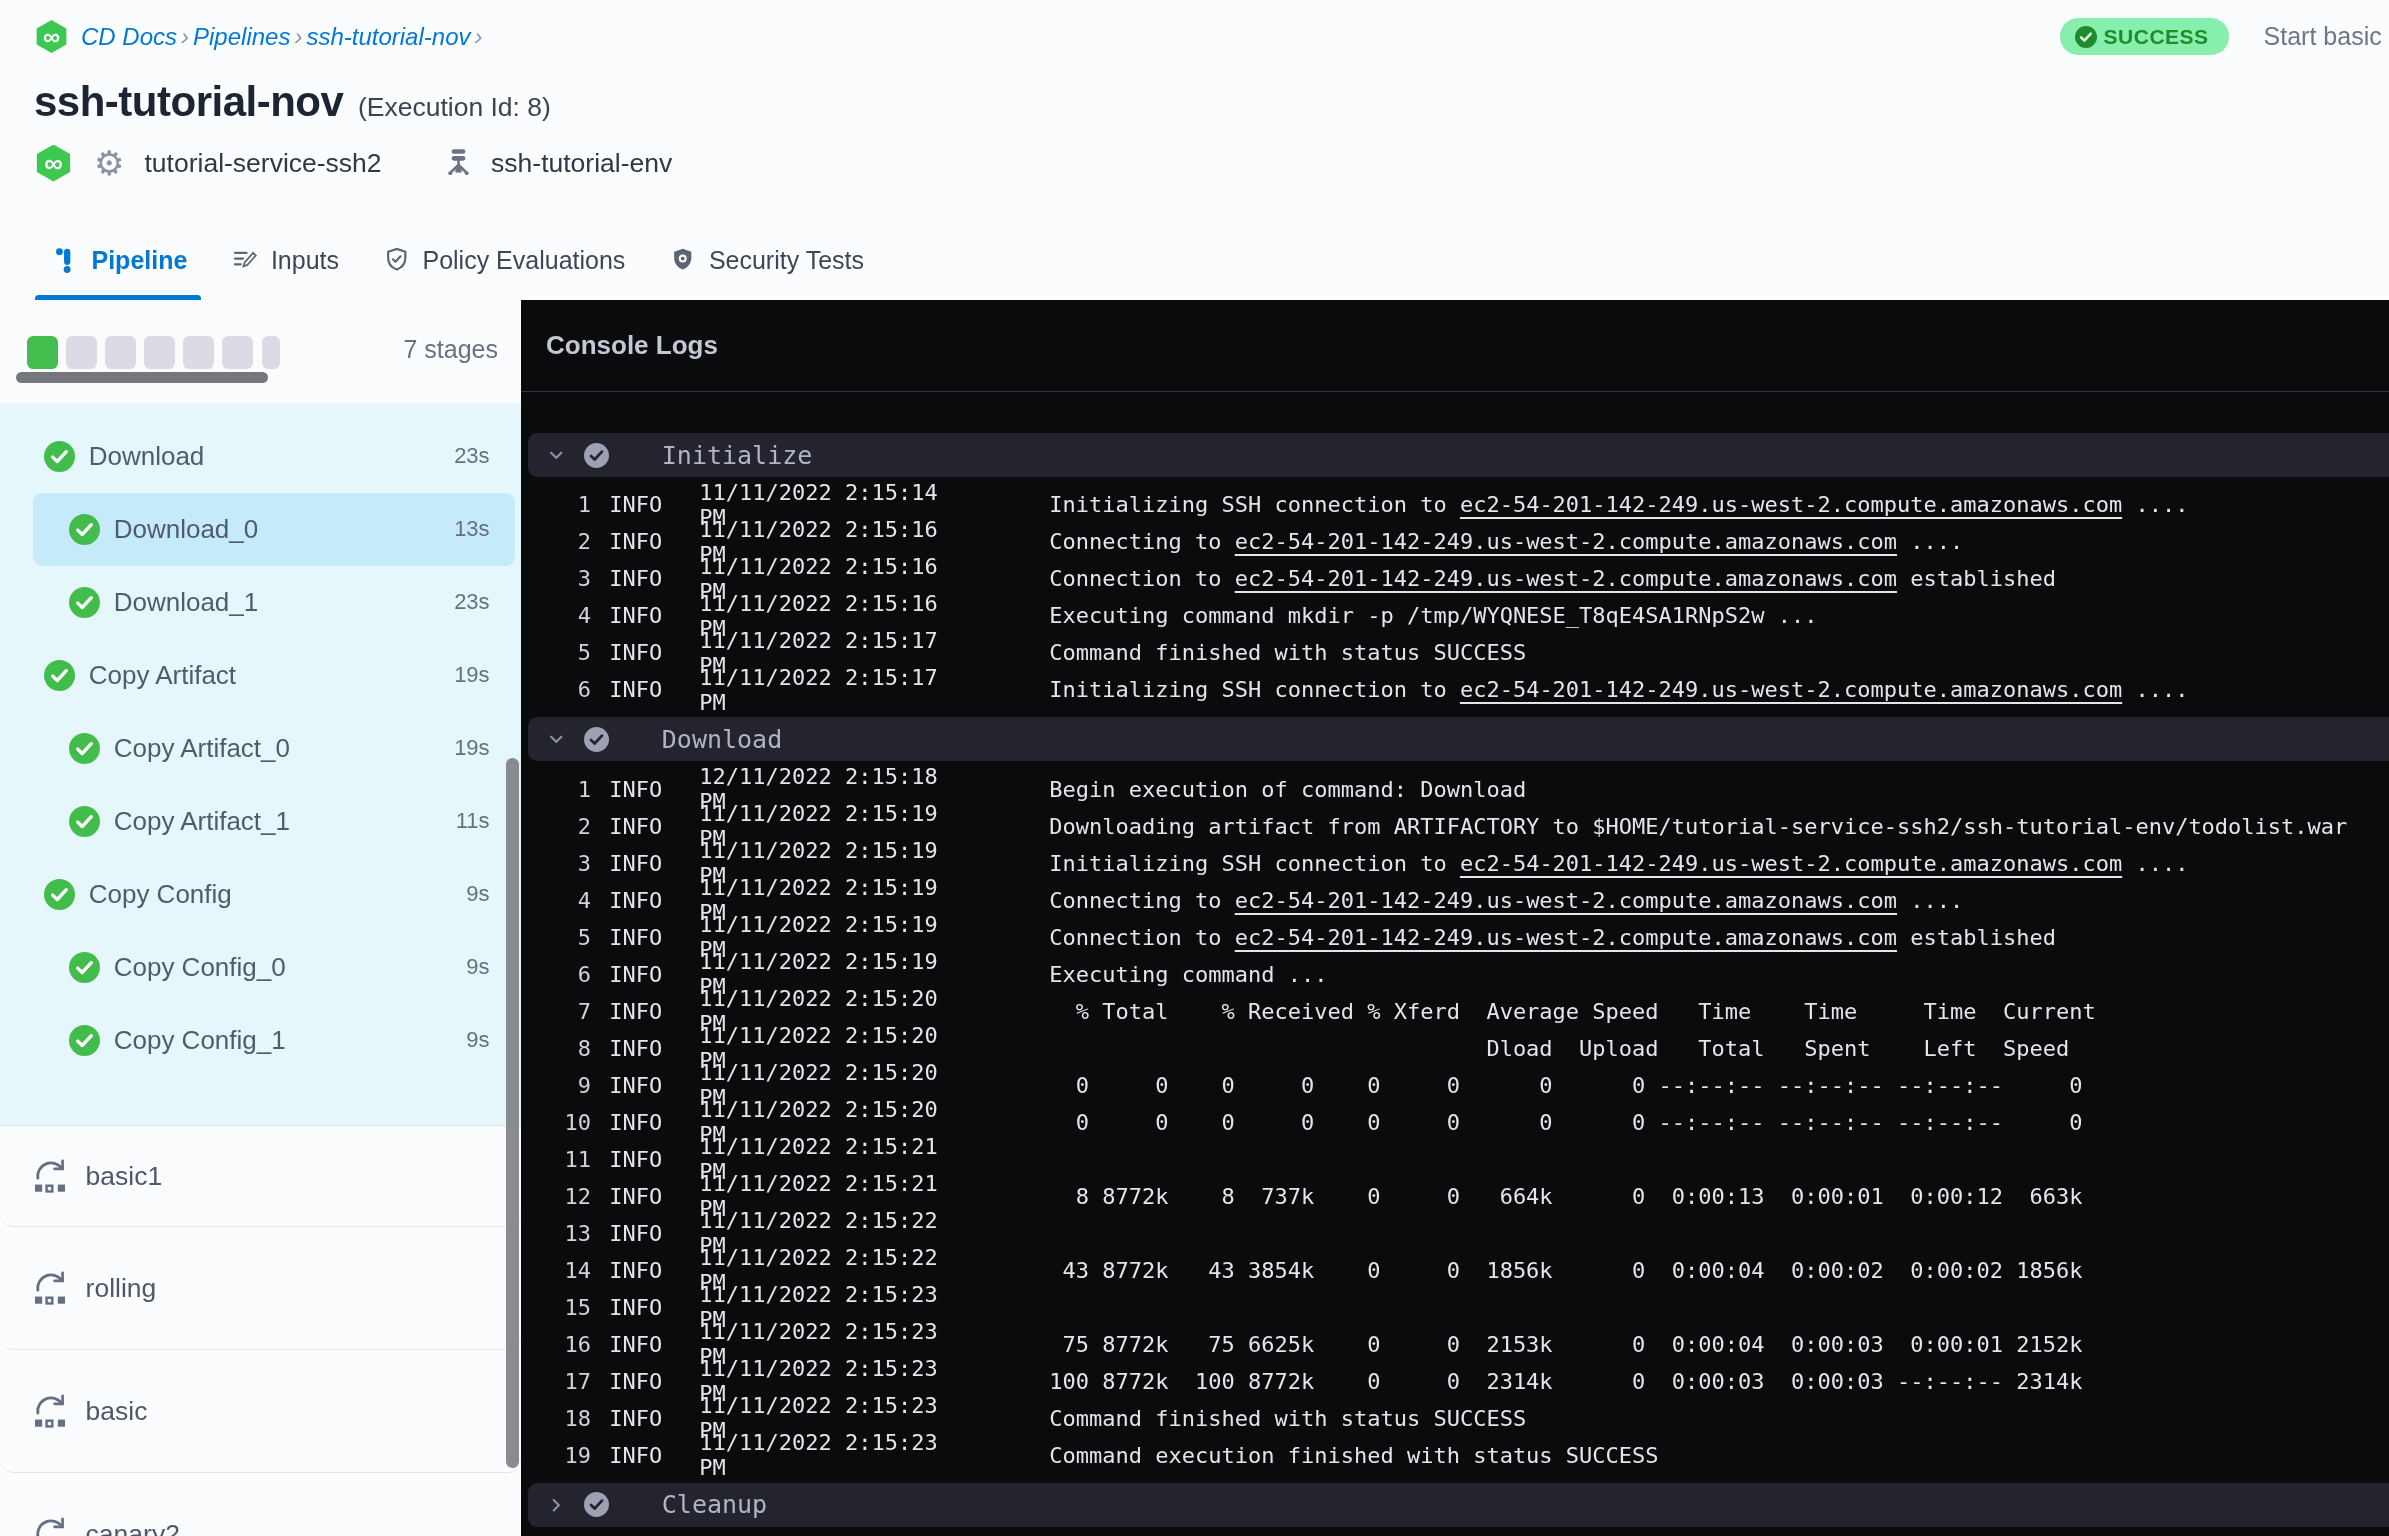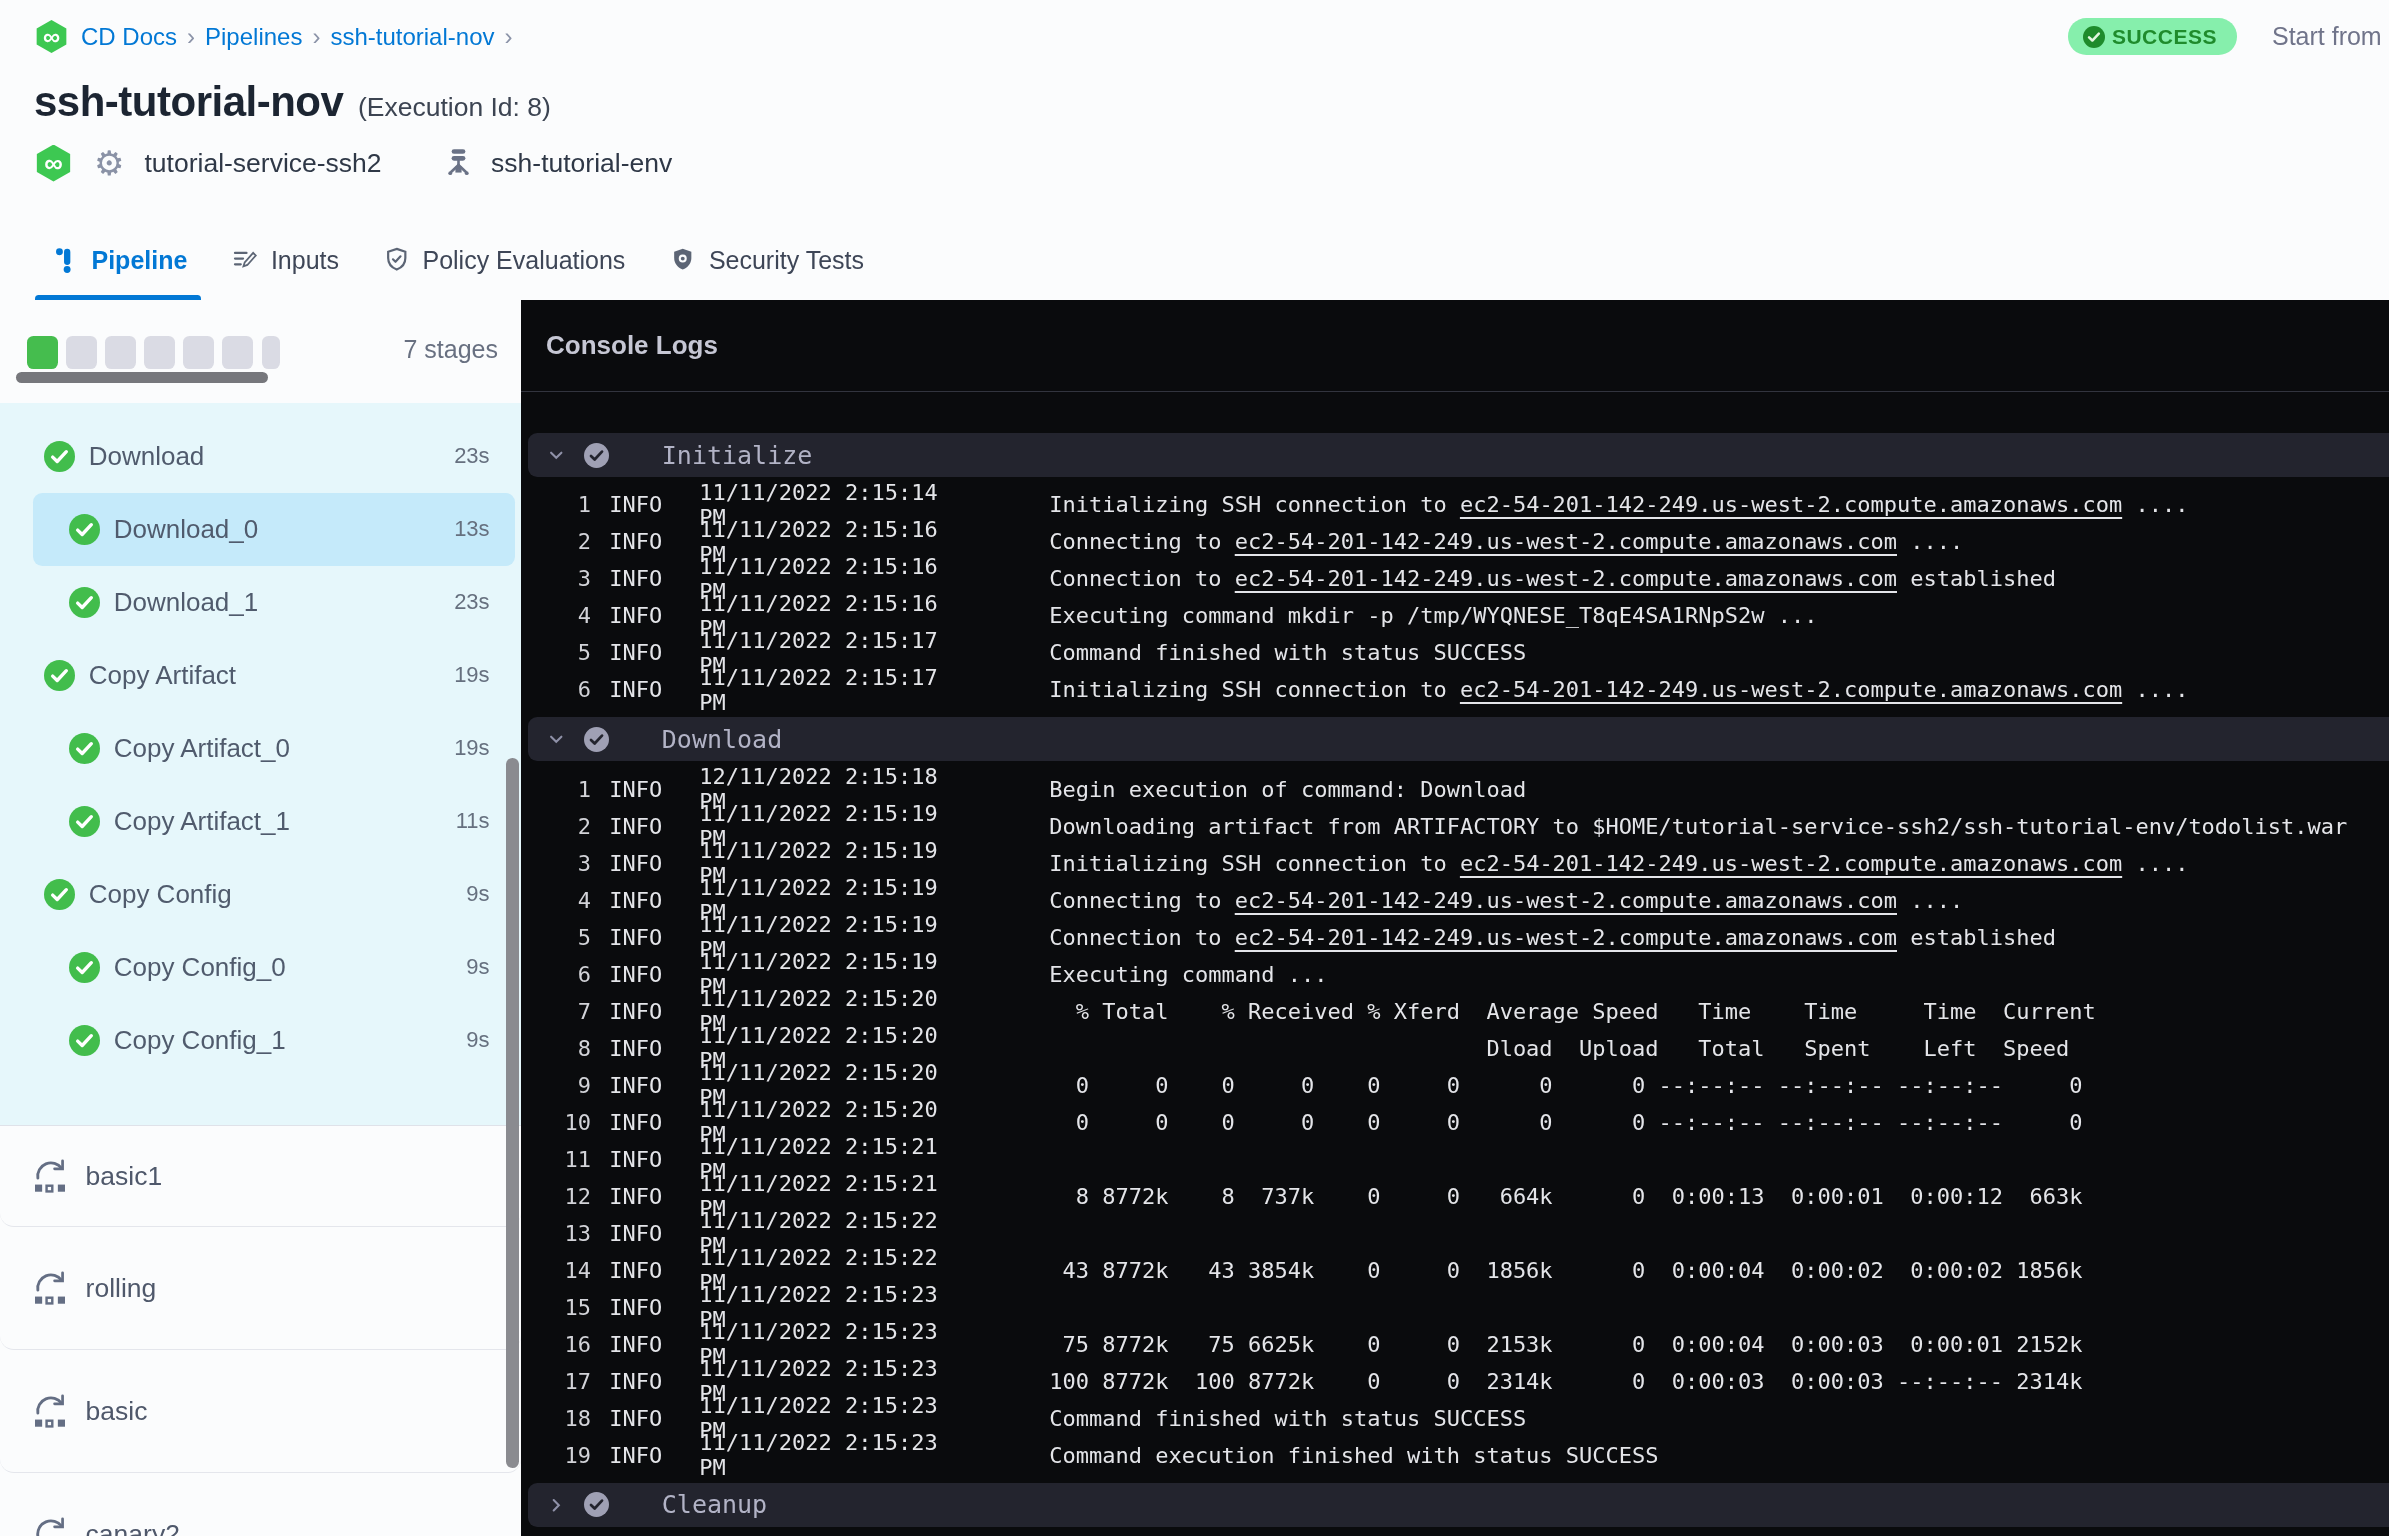--- a/index.html
+++ b/index.html
@@ -7,21 +7,21 @@
   #app {
     position:relative; width:2389px; height:1536px; overflow:hidden;
     background:#fbfcfd; font-family:"Liberation Sans", sans-serif;
   }
   
   .crumb-row { position:absolute; left:35px; top:20px; display:flex; align-items:center; gap:13px; }
   .hexlogo { width:33px; height:33px; background:#3dc852; color:#fff;
     clip-path:polygon(50% 0,95% 26%,95% 74%,50% 100%,5% 74%,5% 26%);
     display:flex; align-items:center; justify-content:center;
     font-size:24px; font-weight:bold; line-height:1; }
-  .crumb-items { display:flex; align-items:flex-end; gap:10px; font-size:24px; }
+  .crumb-items { display:flex; align-items:flex-end; gap:4px; font-size:24px;font-style:italic; }
   .crumb-link { color:#0278d5; cursor:pointer; }
   .crumb-sep { color:#8b93a8; font-size:24px; }
   .status-area { position:absolute; right:7.3px; top:18.3px; display:flex; align-items:center; gap:35px; }
   .badge { display:flex; align-items:center; gap:7px; background:#86efac;
     border-radius:18.3px; padding:6.4px 20px 6.4px 14.6px; }
   .badge svg { width:22px; height:22px; }
   .badge-text { color:#1f8b2c; font-size:21px; font-weight:bold; letter-spacing:0.5px; }
   .start-time { color:#70748a; font-size:25px; }
   .title-row { position:absolute; left:34px; top:78px; display:flex; align-items:baseline; gap:14.6px; }
   .page-title { font-size:42px; font-weight:bold; color:#1c2532; letter-spacing:-0.5px; }
@@ -110,21 +110,21 @@
   </div>
 
   <div class="status-area">
     <div class="badge">
       <svg viewBox="0 0 20 20">
           <circle cx="10" cy="10" r="10" fill="#1f8b2c"></circle>
           <path d="M5.5 10.3 8.5 13.2 14.4 7" stroke="#e2f6e0" stroke-width="2.3" fill="none" stroke-linecap="round" stroke-linejoin="round"></path>
         </svg>
       <span class="badge-text">SUCCESS</span>
     </div>
-    <span class="start-time">Start from</span>
+    <span class="start-time">Start basic</span>
   </div>
 
   <div class="title-row">
     <span class="page-title">ssh-tutorial-nov</span>
     <span class="exec-id">(Execution Id: 8)</span>
   </div>
 
   <div class="svc-row">
     <div class="hexlogo">∞</div>
     <span class="gear">⚙</span>

